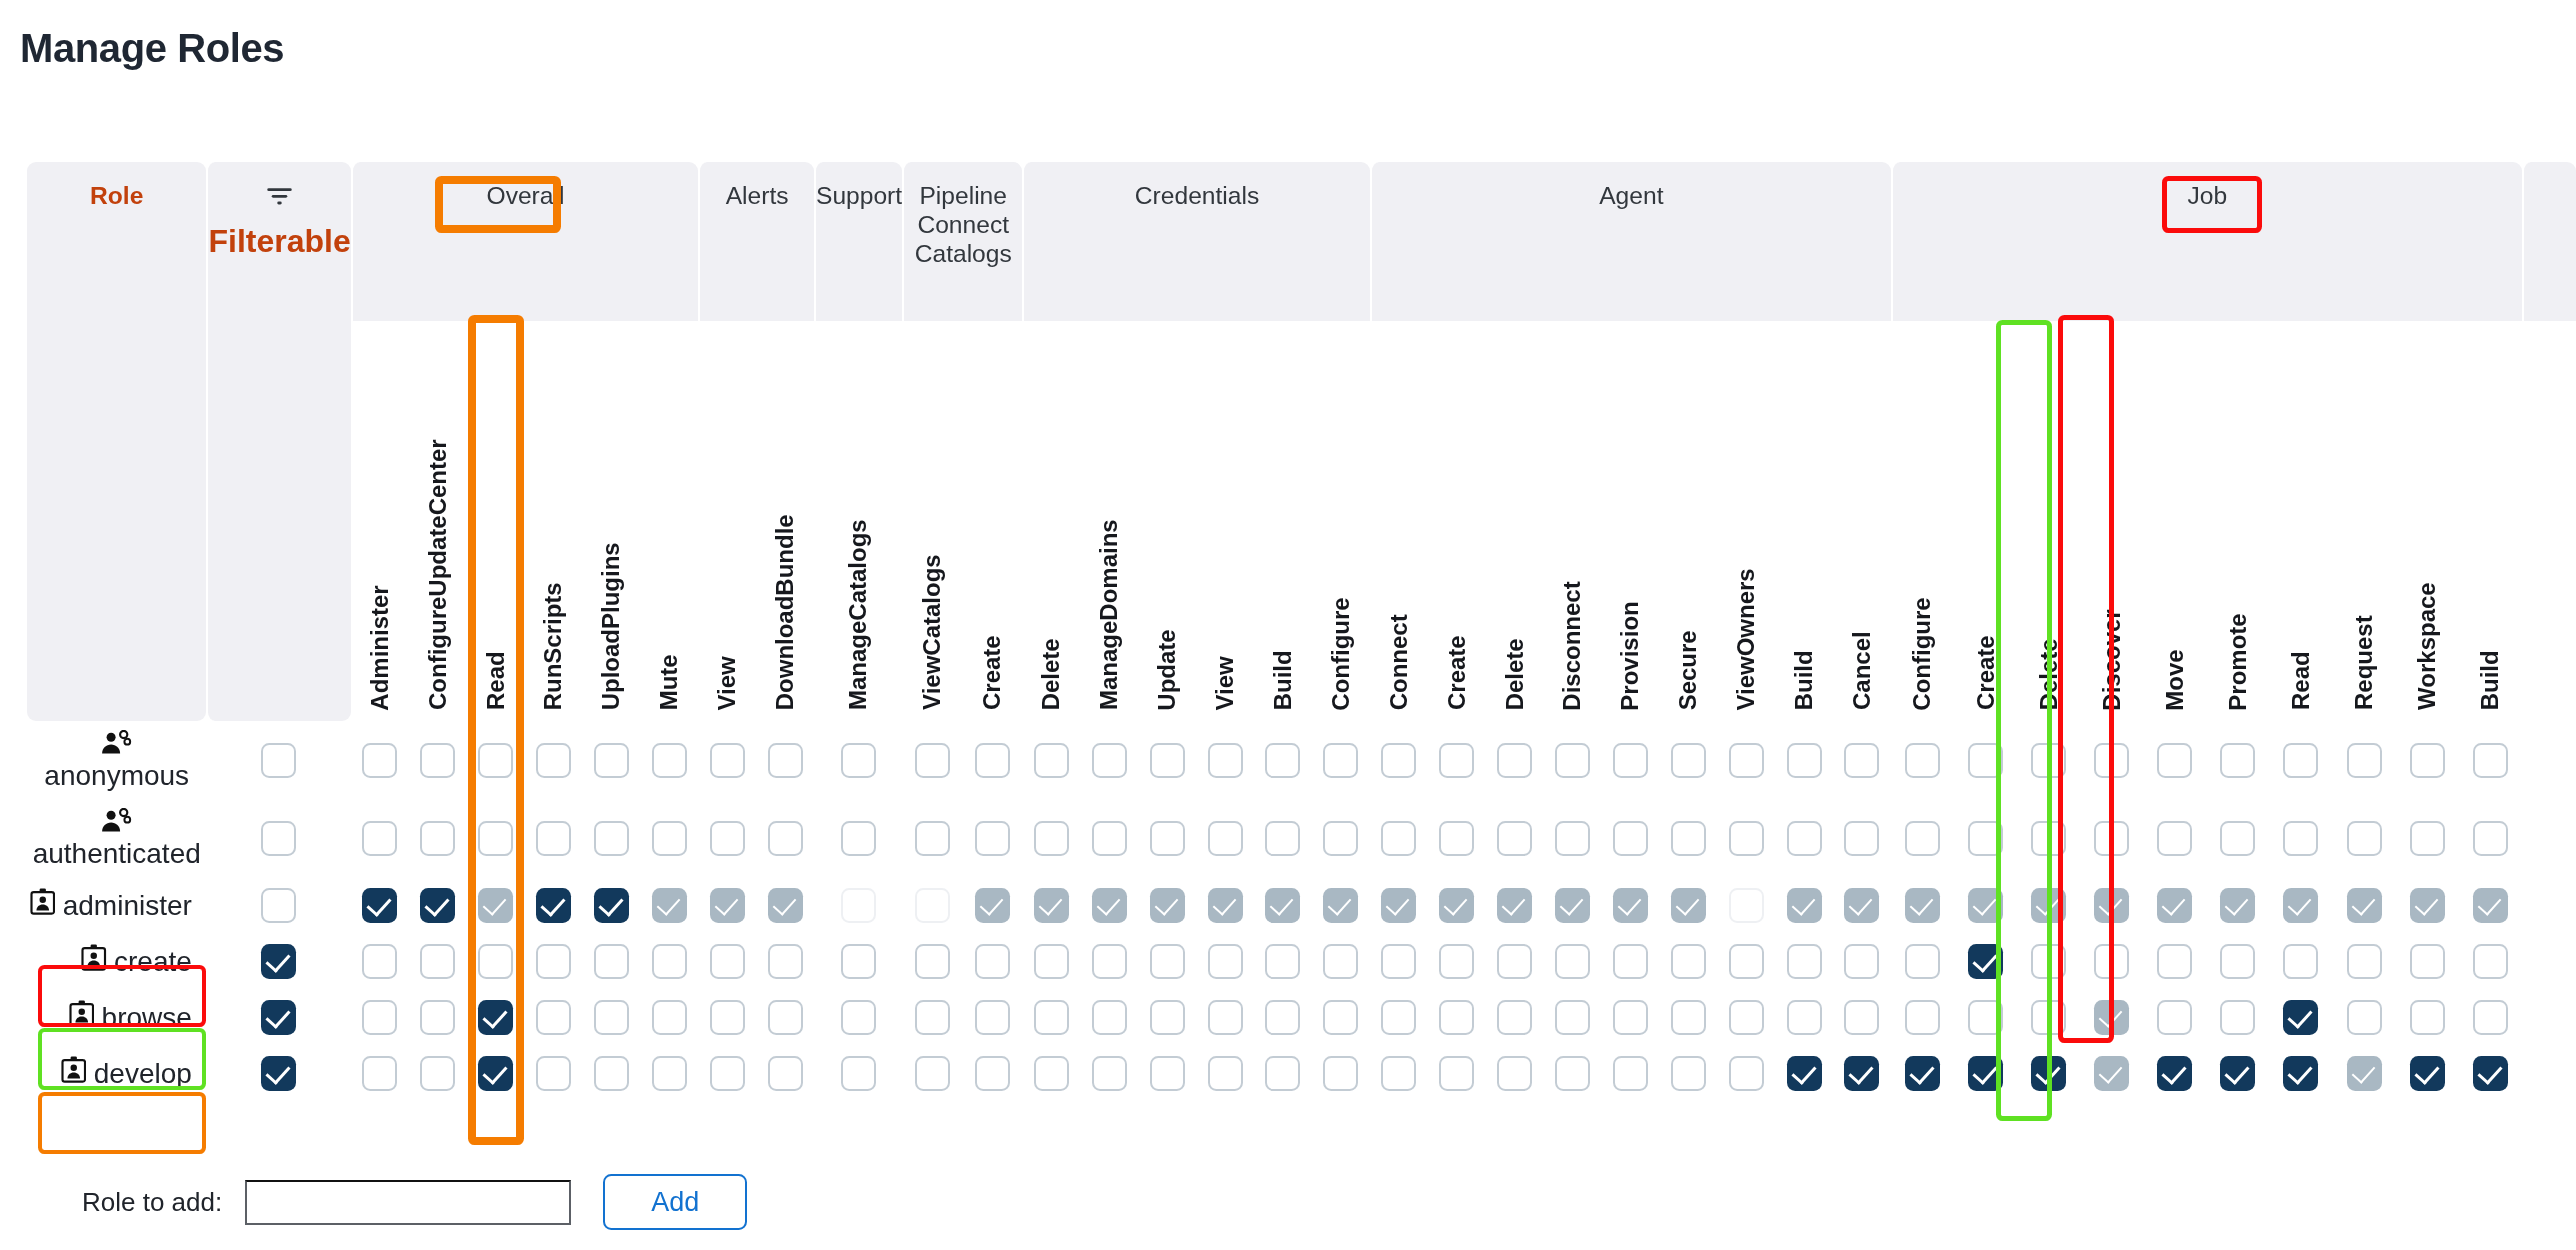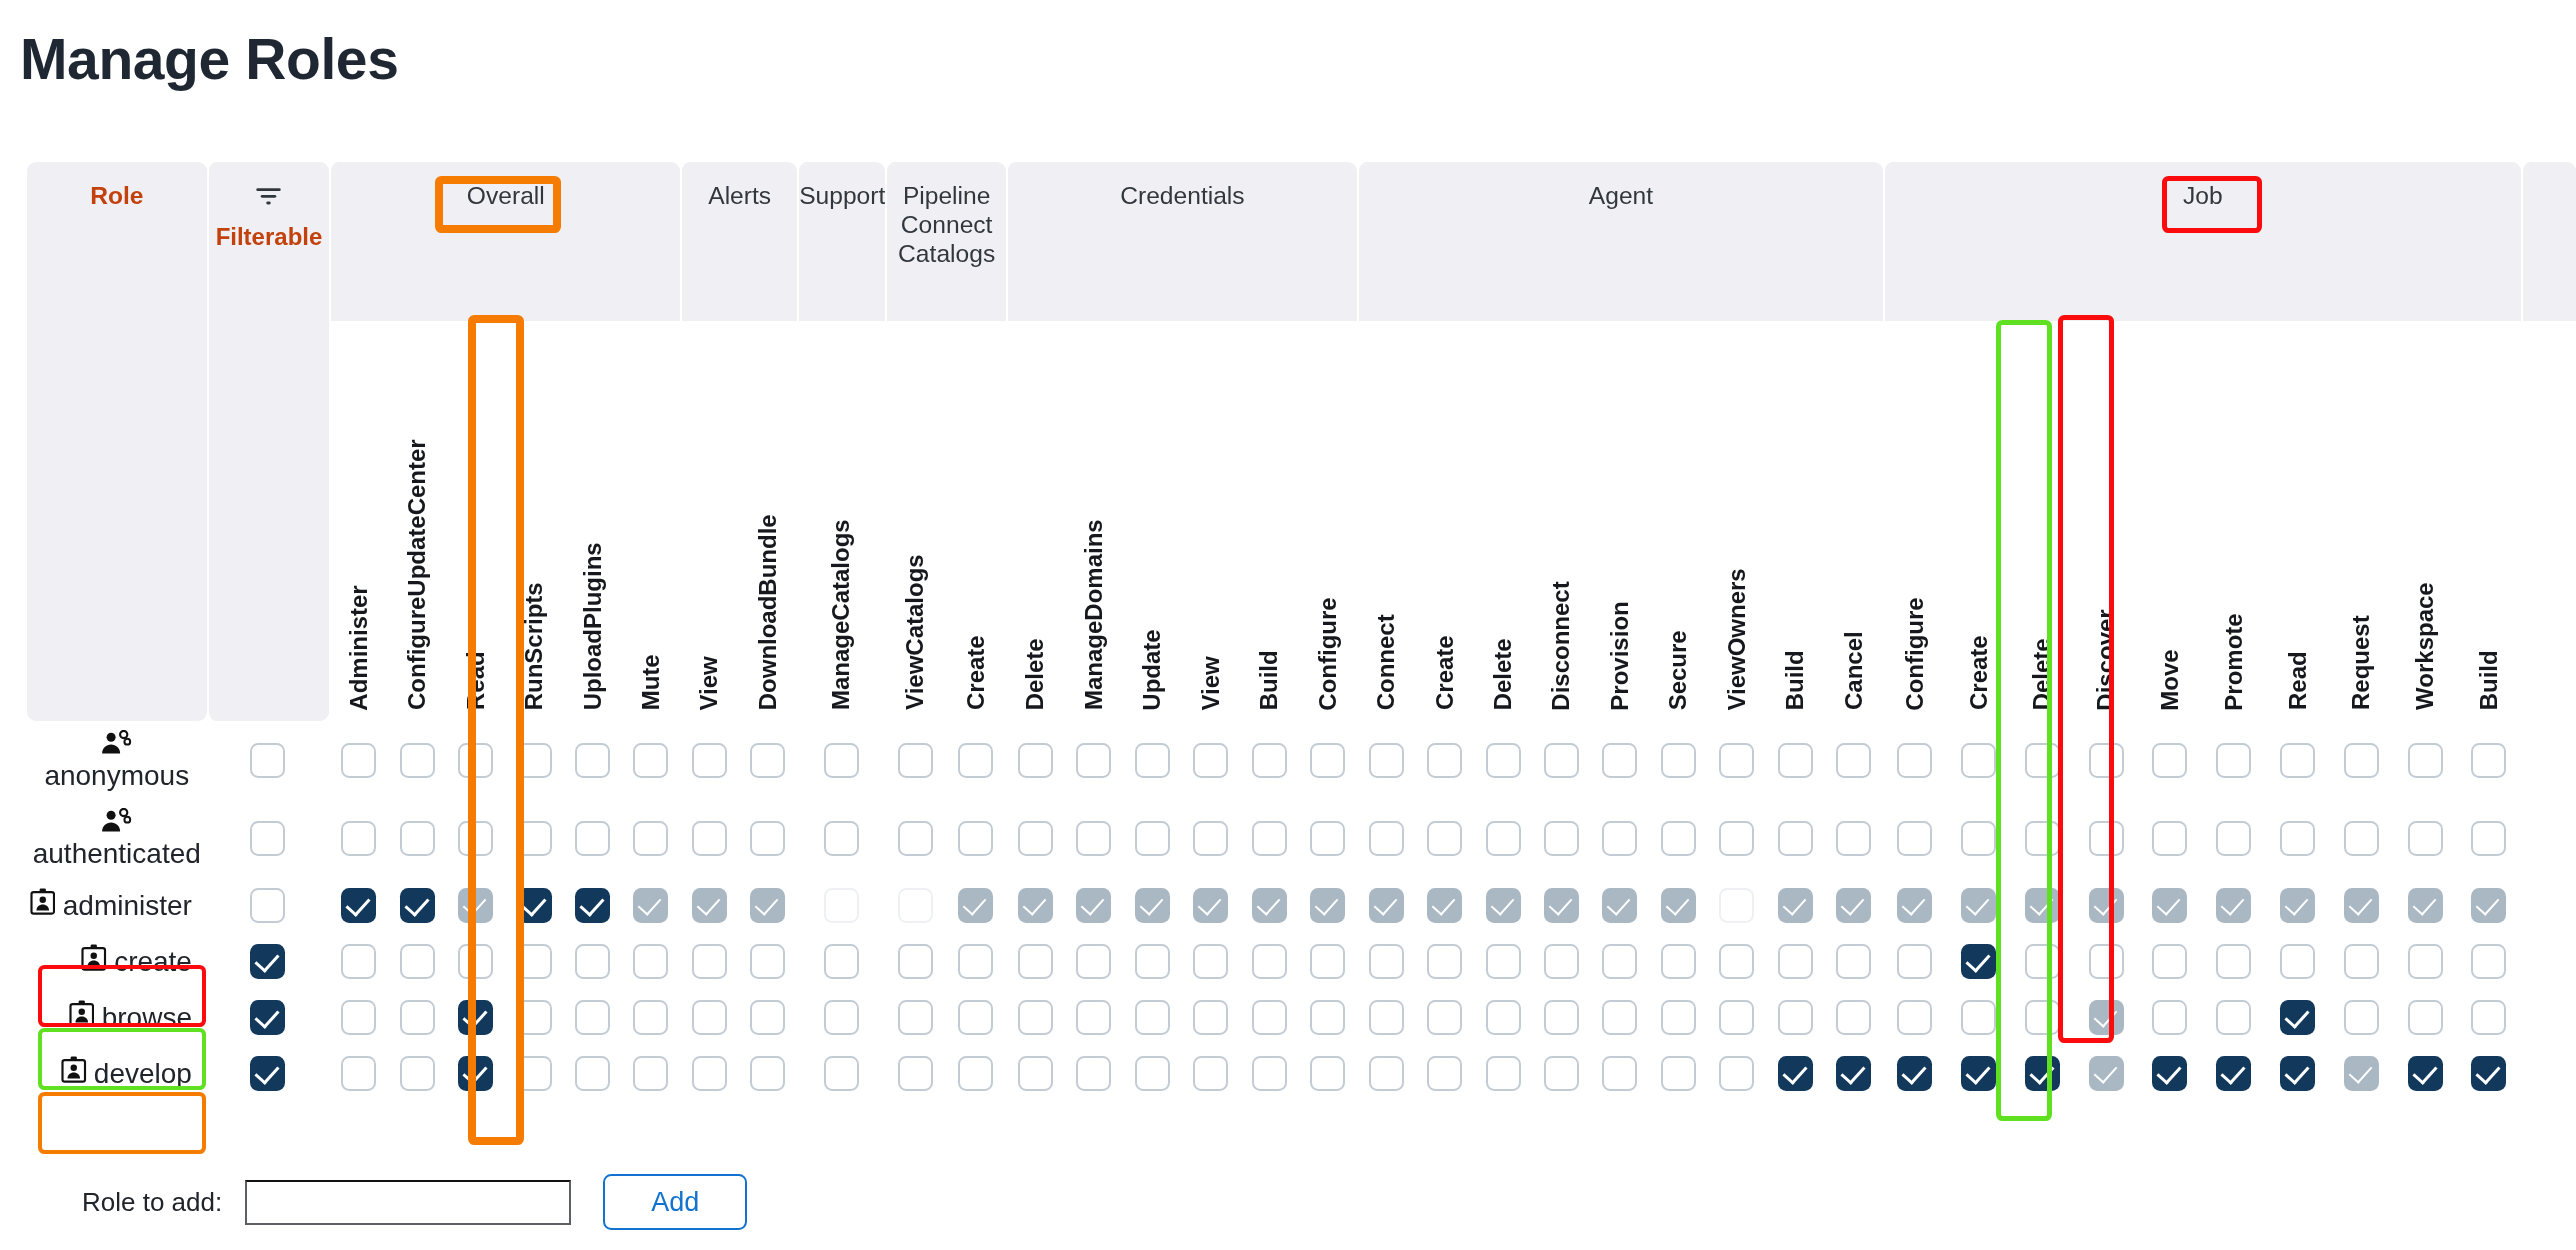--- a/index.html
+++ b/index.html
@@ -8,21 +8,21 @@
     width: 2576px; height: 1250px;
     background: #ffffff;
     font-family: "Liberation Sans", sans-serif;
     overflow: hidden;
   }
   #root { position: relative; width: 2576px; height: 1250px; }
 
   .page-title {
     position: absolute;
     left: 20px; top: 25.5px;
-    font-size: 57px;
+    font-size: 40px;
     font-weight: 700;
     color: #1f2733;
     letter-spacing: -0.4px;
   }
 
   
   .matrix {
     position: absolute;
     left: 27px; top: 162px;
     border-collapse: separate;
@@ -49,21 +49,21 @@
   .role-head, .filter-head {
     background: #f0f0f4;
     color: #c2410c;
     font-size: 24.6px;
     text-align: center;
     vertical-align: top;
     padding-top: 20px !important;
     border-radius: 9px 9px 0 0;
   }
   .filter-head .filt-ico { display:block; margin: 1.8px auto 11px; }
-  .filter-head .filt-lbl { font-size: 24px; text-align: center; }
+  .filter-head .filt-lbl { font-size: 32px; text-align: center; }
 
   
   .vert-row td {
     height: 400px;
     vertical-align: bottom;
     background: #ffffff;
     text-align: center;
   }
   .vert-row td.shade { background: #f0f0f4; border-radius: 0 0 9px 9px; }
   .vlabel {

